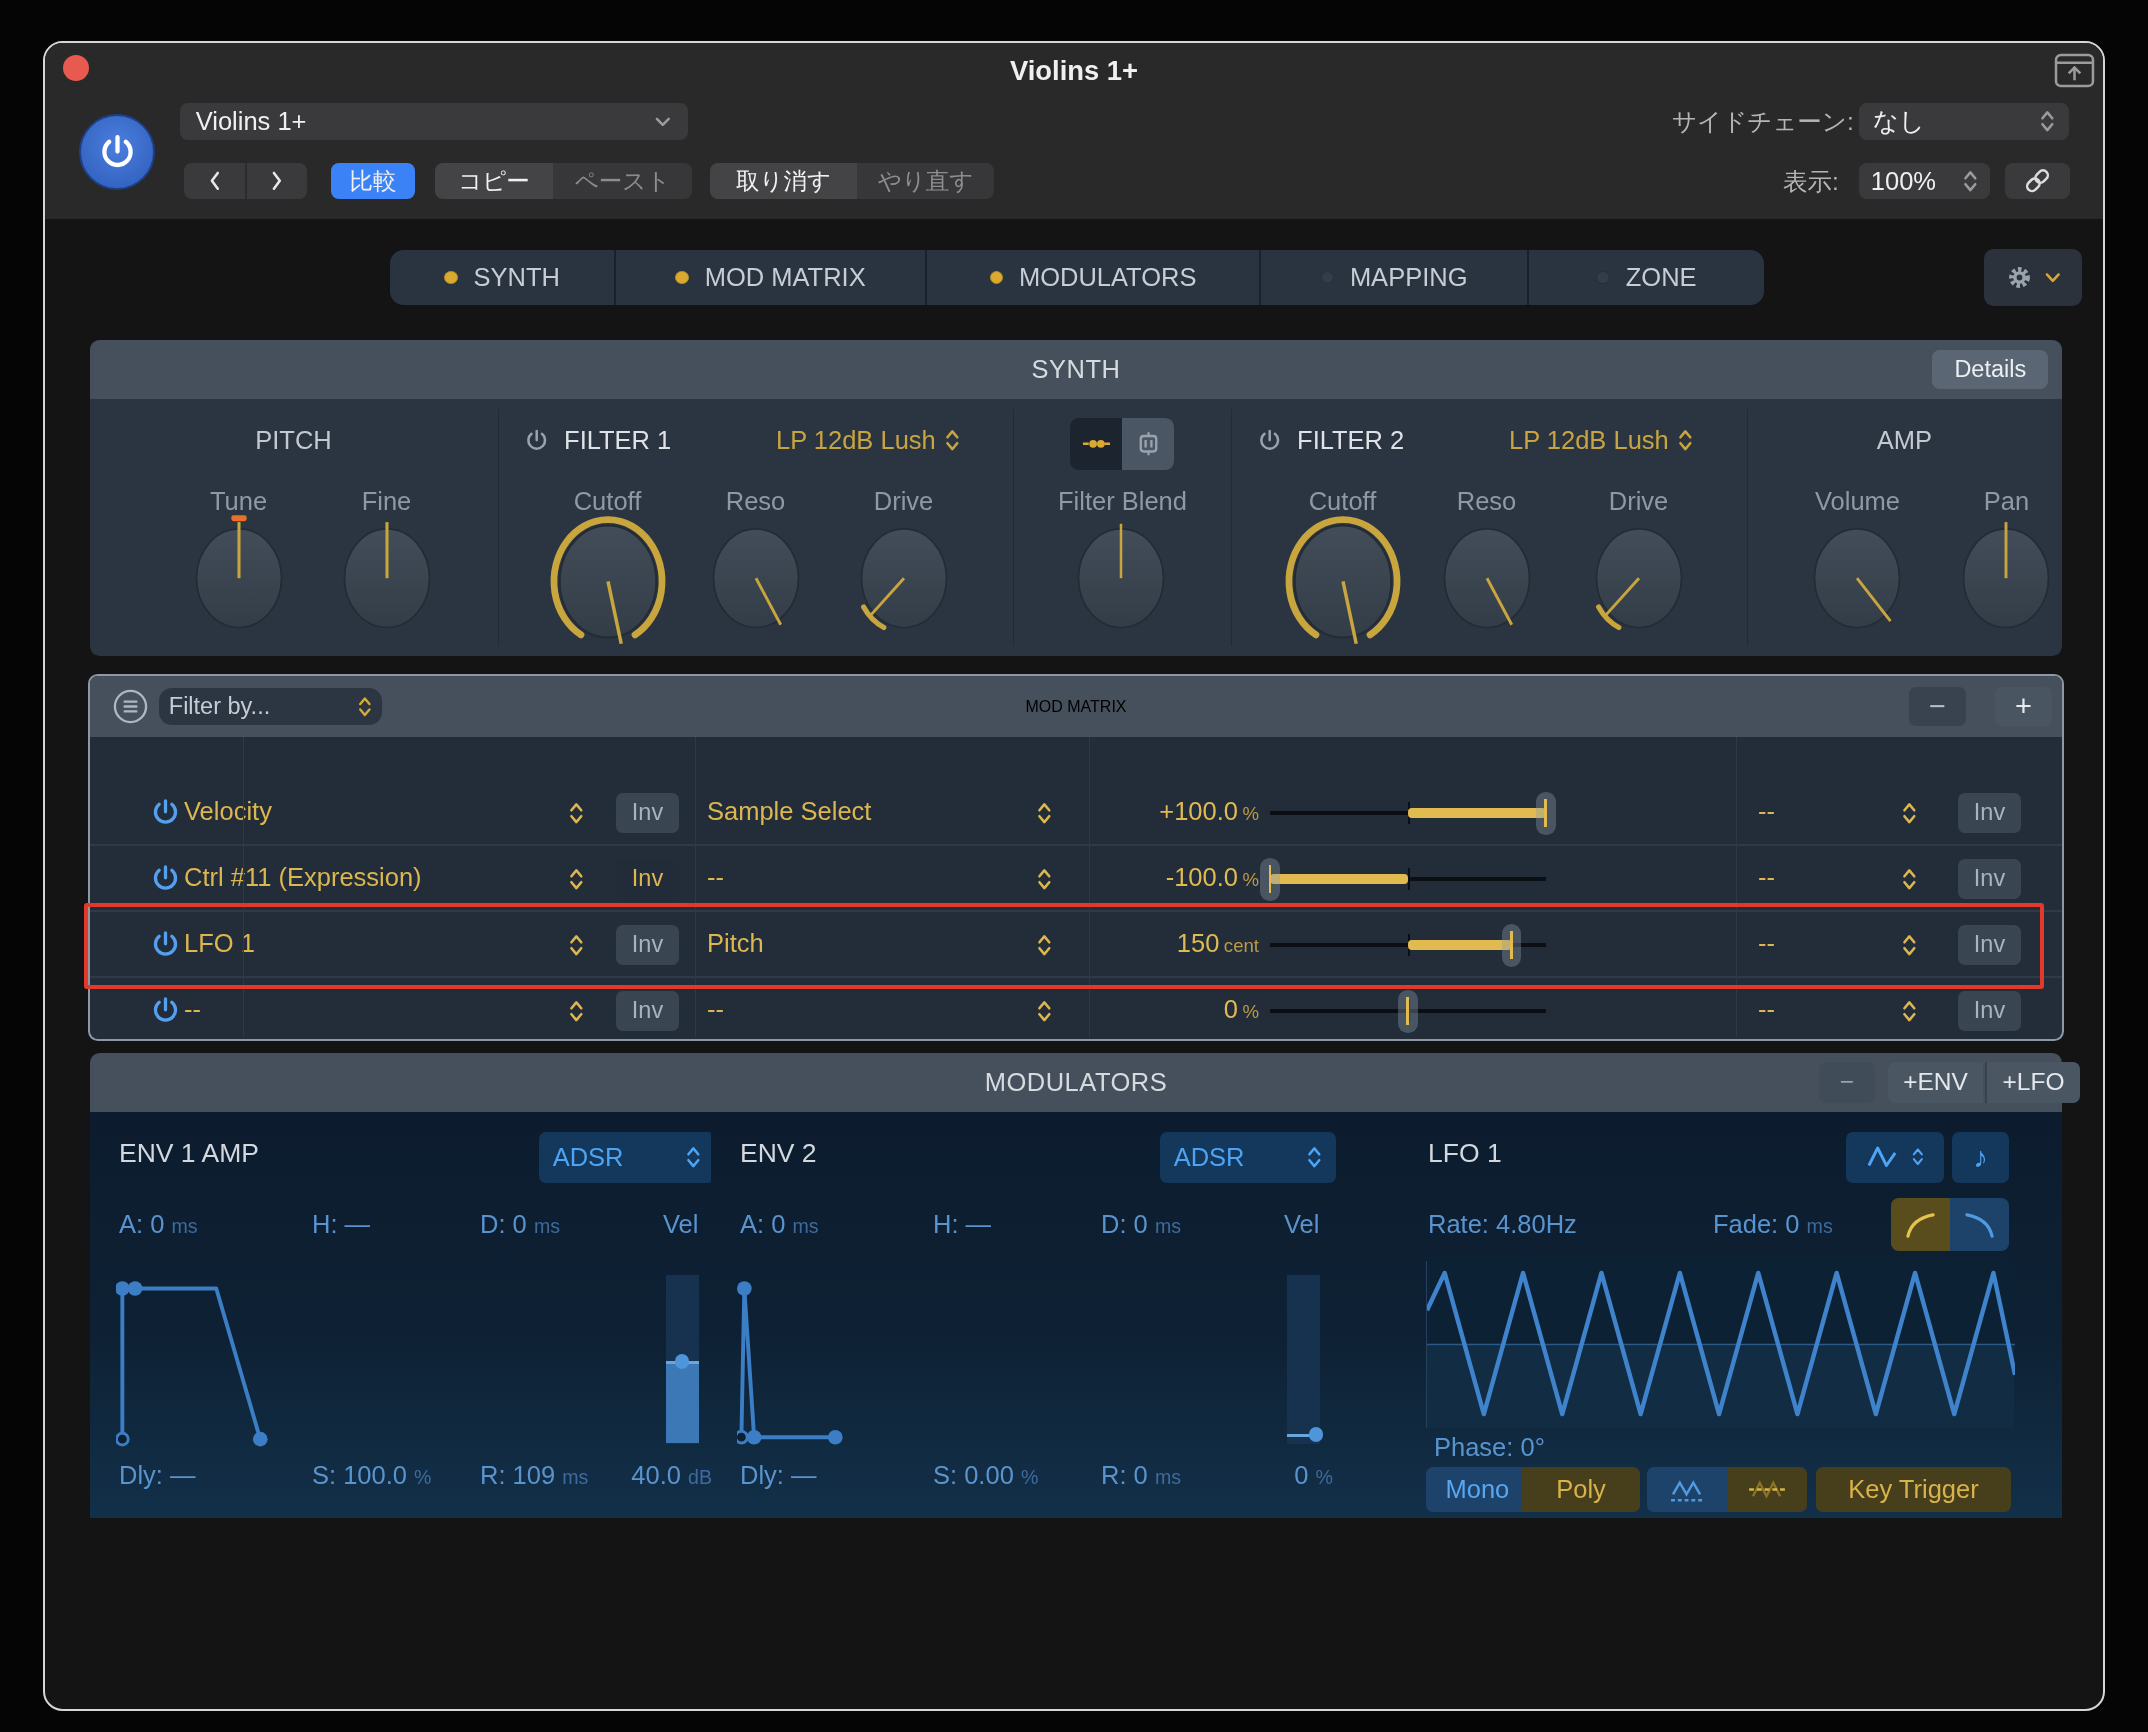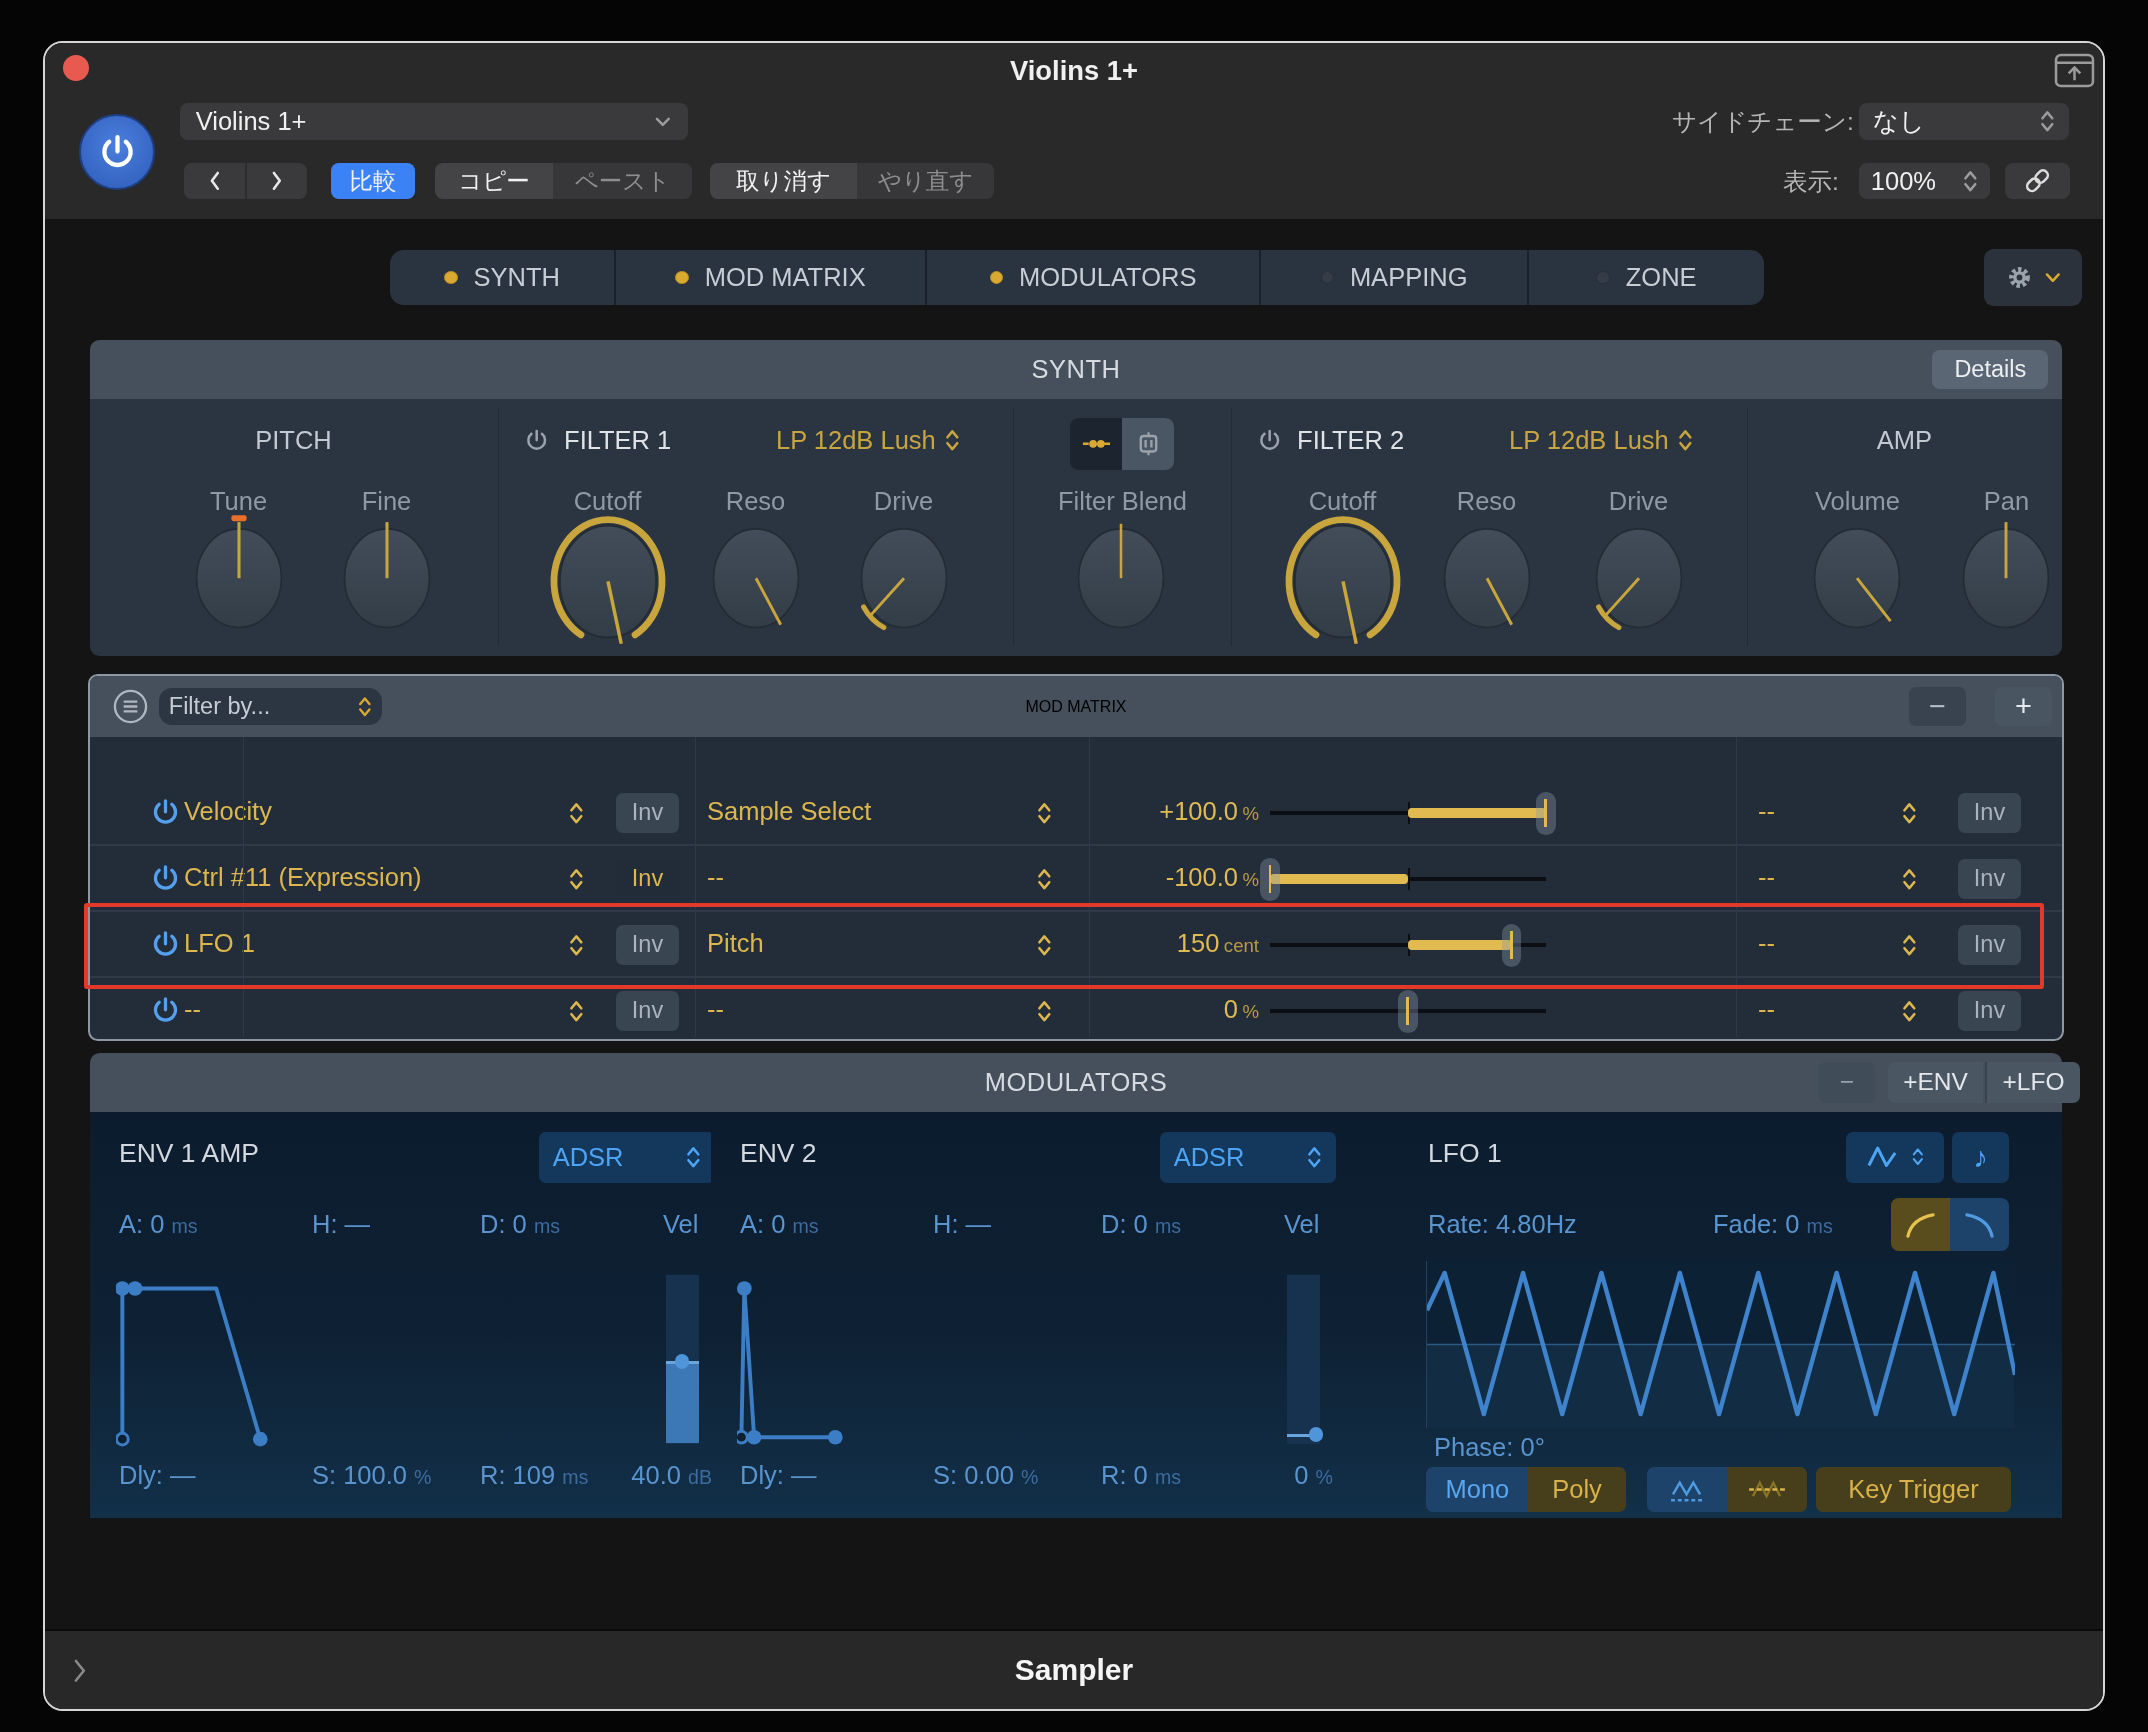--- a/index.html
+++ b/index.html
@@ -687,37 +687,31 @@
         </div>
       </div>
       <div class="wavedisp">
         <svg width="588" height="167" viewBox="0 0 600 170" style="overflow:hidden">
           <line x1="0" y1="85" x2="600" y2="85" stroke="#2c5a86" stroke-width="1.5"></line>
           <polyline points="0,50 18,12 58,156 98,12 138,156 178,12 218,156 258,12 298,156 338,12 378,156 418,12 458,156 498,12 538,156 578,12 600,116" fill="none" stroke="#3f83cc" stroke-width="4.5" stroke-linejoin="round"></polyline>
         </svg>
       </div>
       <div class="phase">Phase: 0°</div>
       <div class="lrow bluebtn" style="left:27.4px;width:102px;border-radius:6.9px 0 0 6.9px">Mono</div>
-      <div class="lrow olivebtn" style="left:129px;width:98px;border-radius:0 6.9px 6.9px 0">Poly</div>
+      <div class="lrow olivebtn" style="left:123px;width:118px;border-radius:0 6.9px 6.9px 0">Poly</div>
       <div class="lrow bluebtn" style="left:248px;width:80px;border-radius:6.9px 0 0 6.9px">
         <svg width="41" height="29" viewBox="0 0 42 30">
           <polyline points="6,20 13,8 20,20 27,8 34,20" fill="none" stroke="#4f9ae0" stroke-width="2.6"></polyline>
           <line x1="4" y1="26" x2="38" y2="26" stroke="#4f9ae0" stroke-width="2.6" stroke-dasharray="4 3"></line>
           </svg>
       </div>
       <div class="lrow olivebtn" style="left:328px;width:80px;border-radius:0 6.9px 6.9px 0">
         <svg width="41" height="29" viewBox="0 0 42 30">
           <polyline points="6,22 13,8 20,22 27,8 34,22" fill="none" stroke="#8a7526" stroke-width="2.4"></polyline>
           <line x1="2" y1="15" x2="40" y2="15" stroke="#d8b24a" stroke-width="2.6" stroke-dasharray="5 3"></line>
           </svg>
       </div>
       <div class="lrow olivebtn" style="left:417px;width:195px">Key Trigger</div>
     </div>
   </div>
 
-  <div class="footer">
-    <svg class="fchev" width="15.7" height="25.5" viewBox="0 0 16 26">
-      <path d="M4 3 L12 13 L4 23" fill="none" stroke="#8a8a8a" stroke-width="2.6" stroke-linecap="round"></path>
-      </svg>
-    <span class="ftitle">Sampler</span>
-  </div>
 </div>
 
 
 </body></html>

